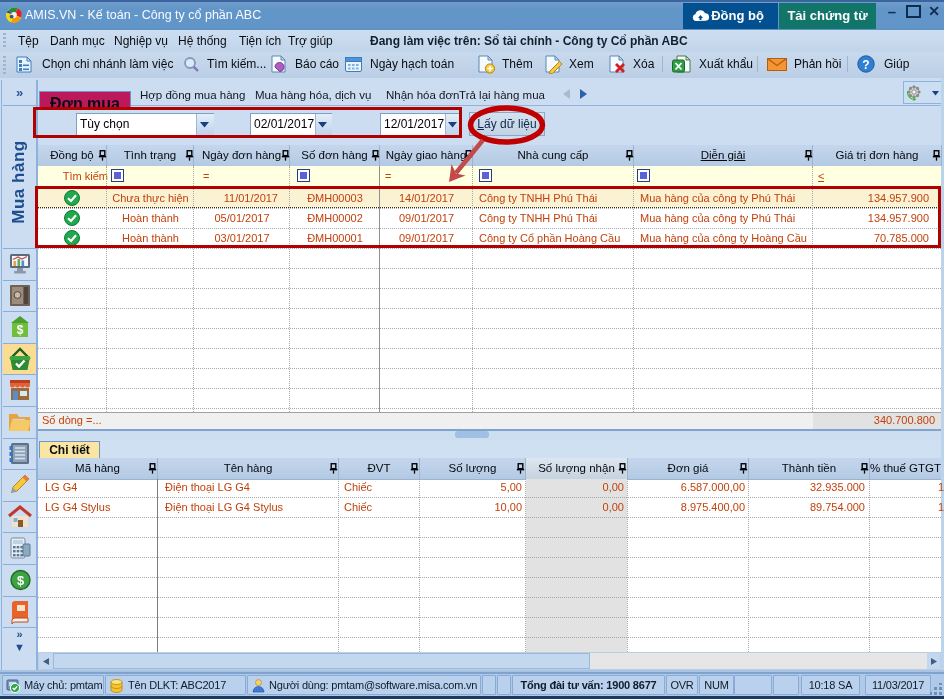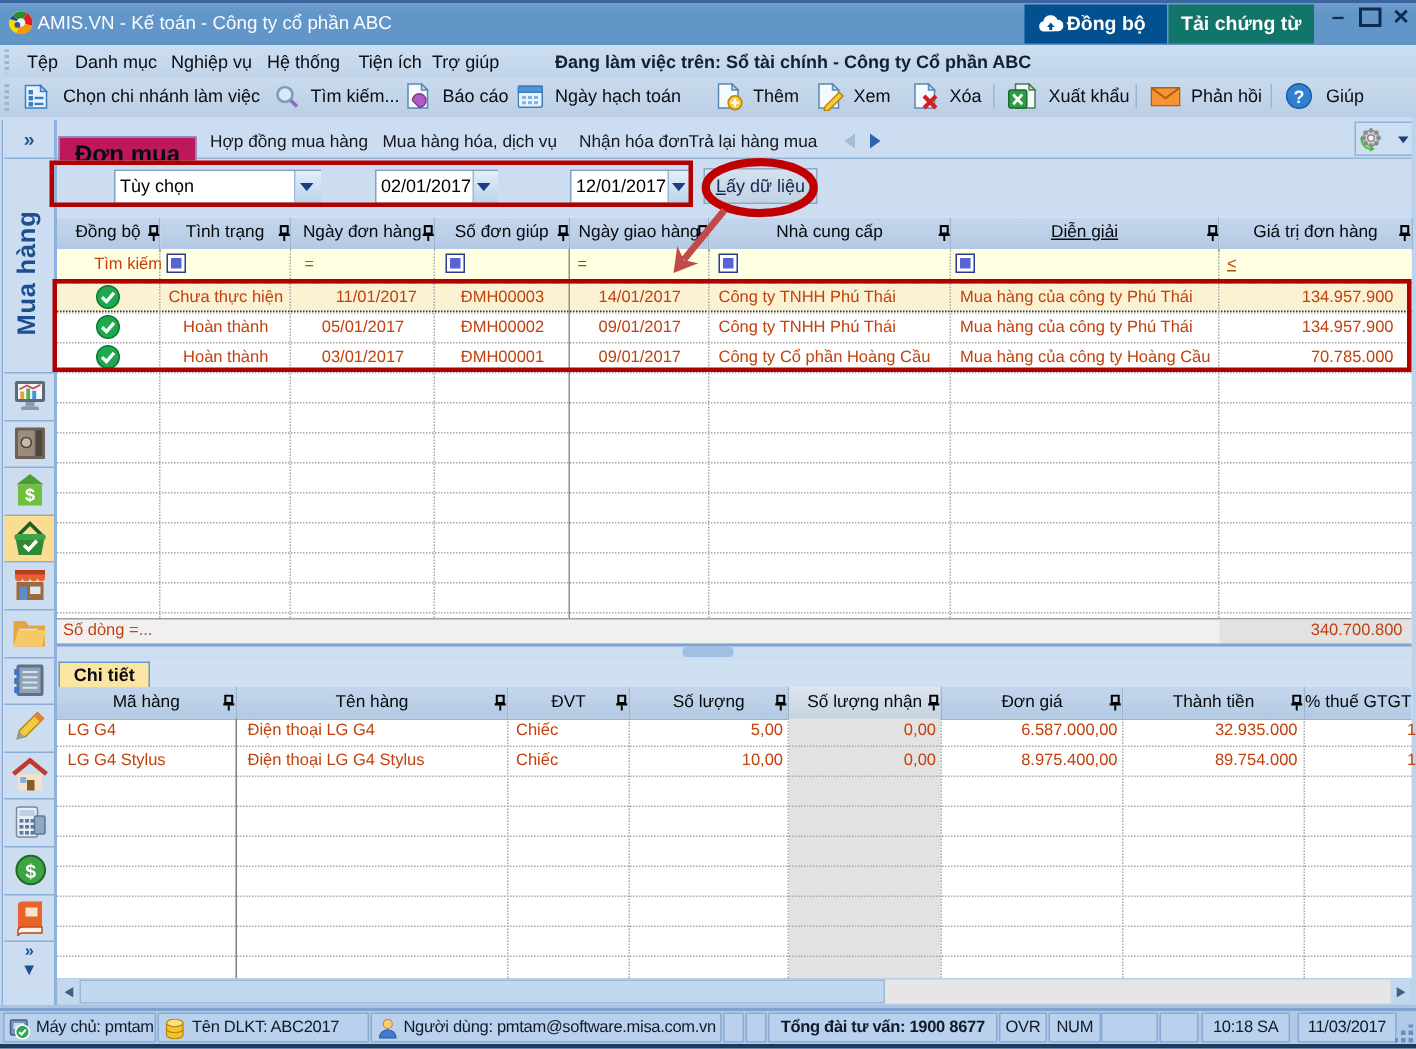--- a/index.html
+++ b/index.html
@@ -291,21 +291,21 @@
 <svg class="abs" style="left:448px;top:122px;" width="9" height="6">
     <path d="M0 0h9l-4.5 5.5z" fill="#1B3F7E"></path>
   </svg>
 <div class="abs" style="left:469px;top:112px;width:76px;height:24px;background:linear-gradient(#D4E1EF,#C2D3E6);border:1px solid #90A7C1;box-sizing:border-box;font-size:12px;color:#10284A;text-align:center;line-height:22px;"><u>L</u>ấy dữ liệu</div>
 
 <div class="abs" style="left:38px;top:145px;width:903px;height:267px;background:#fff;"></div>
 
 <div class="hdrcell" style="left:38px;top:145px;width:68px;">Đồng bộ</div>
 <div class="hdrcell" style="left:107px;top:145px;width:86px;">Tình trạng</div>
 <div class="hdrcell" style="left:194px;top:145px;width:95px;">Ngày đơn hàng</div>
-<div class="hdrcell" style="left:290px;top:145px;width:89px;">Số đơn giúp</div>
+<div class="hdrcell" style="left:290px;top:145px;width:89px;">Số đơn hàng</div>
 <div class="hdrcell" style="left:380px;top:145px;width:92px;">Ngày giao hàng</div>
 <div class="hdrcell" style="left:473px;top:145px;width:160px;">Nhà cung cấp</div>
 <div class="hdrcell" style="left:634px;top:145px;width:178px;text-decoration:underline;">Diễn giải</div>
 <div class="hdrcell" style="left:813px;top:145px;width:128px;">Giá trị đơn hàng</div>
 <div class="abs" style="left:38px;top:166px;width:903px;height:1px;background:#9DB4CF;"></div>
 <svg class="pin" style="left:98px;top:150px;" width="8" height="12" viewBox="0 0 8 12">
     <rect x="1.5" y="0.8" width="5" height="5.4" fill="none" stroke="#000" stroke-width="1.5"></rect>
     <path d="M0 7.2 h8" stroke="#000" stroke-width="1.7"></path>
     <path d="M4 8 v3.6" stroke="#000" stroke-width="1.4"></path>
   </svg>

